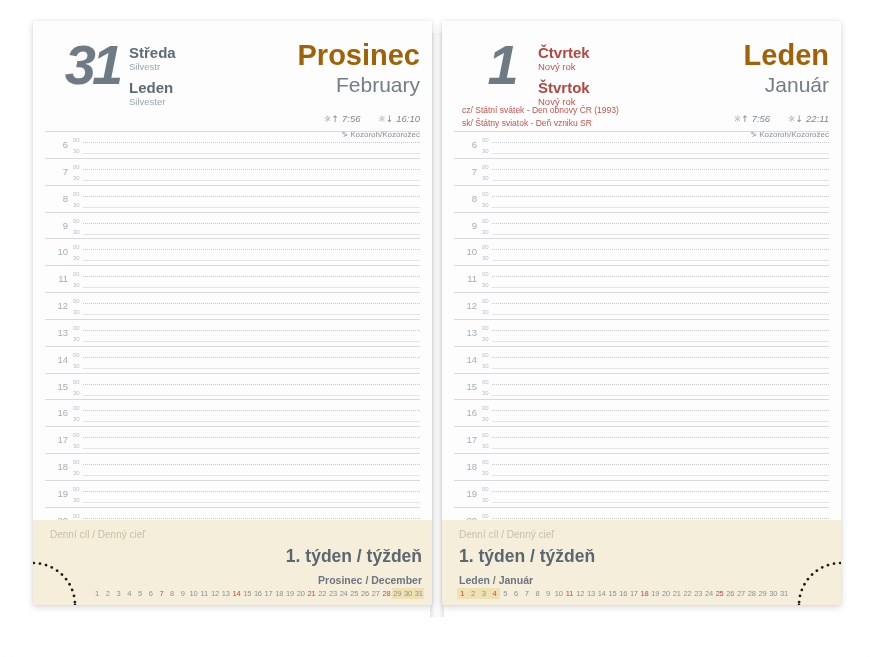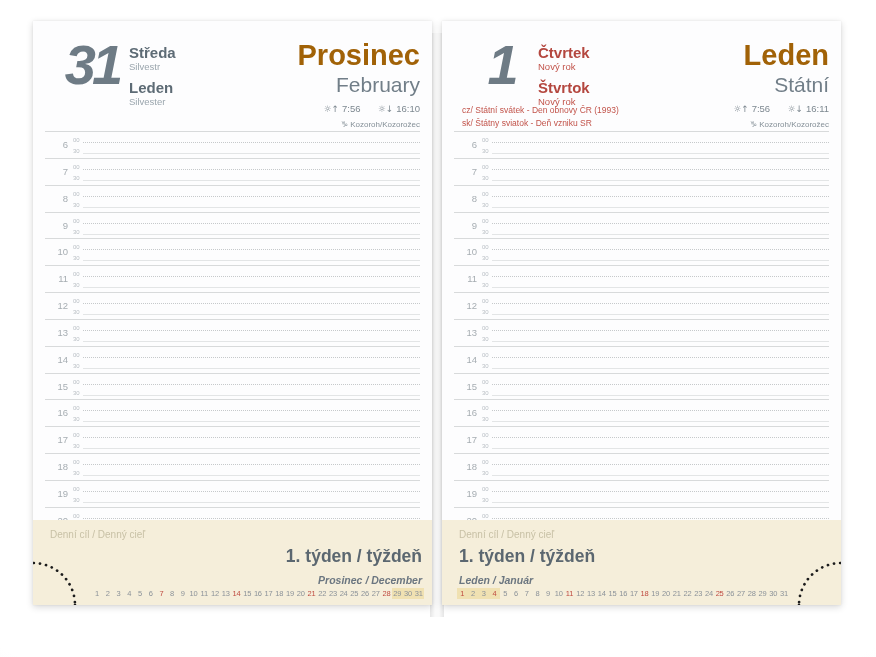--- a/index.html
+++ b/index.html
@@ -34,21 +34,21 @@
   .day-names { position:absolute; left:96px; top:24px; }
   .day-name-block { margin-bottom:7px; }
   .day-name { font-size:15px; line-height:1.05; font-weight:bold; color:#5d6b75; }
   .day-sub  { font-size:9.5px; line-height:1.3; color:#9aa5ad; }
   .day-name-block.holiday .day-name { color:#b4473f; }
   .day-name-block.holiday .day-sub  { color:#c2544b; }
 
   .month-block { position:absolute; right:12px; top:20px; text-align:right; }
   .month-primary   { font-size:29px; line-height:1; font-weight:bold; color:#a16207; }
   .month-secondary { font-size:21px; line-height:1.1; margin-top:3px; color:#717e88; }
-  .sun-line { margin-top:7px; font-size:9.5px; color:#7d8890; }
+  .sun-line { margin-top:17px; font-size:9.5px; color:#7d8890;font-style:italic; }
   .sun-line .ico { font-family:"DejaVu Sans", sans-serif; font-size:9px; }
   .sun-line .sep { display:inline-block; width:12px; }
   .zodiac-line { margin-top:6px; font-size:8px; color:#848f97; }
   .zodiac-line .ico { font-family:"DejaVu Sans", sans-serif; font-size:8px; }
 
   .holiday-notes { position:absolute; left:20px; top:83px; font-size:8.5px; line-height:1.55; color:#c2544b; }
 
   
   .grid { position:absolute; top:110px; left:12px; right:12px; border-top:1px solid #d8dadb; }
   .hour-row { position:relative; height:25.85px; border-bottom:1px solid #d8dadb; }
@@ -64,21 +64,21 @@
   .sub30 { top:16px; }
   .sub30 .ln { border-bottom:1px solid #e3e5e6; }
 
   
   .bottom-strip { position:absolute; left:0; right:0; bottom:0; height:85px; background:#f5eeda; }
   .goal-label { position:absolute; top:9px; left:17px; font-size:10px; color:#c8c1a6; }
   .week-block { position:absolute; top:26px; }
   .page .week-block.align-right { right:10px; text-align:right; }
   .page .week-block.align-left  { left:17px; text-align:left; }
   .week-label { font-size:17.5px; font-weight:bold; color:#5b6770; }
-  .week-month-label { font-size:10.5px; font-weight:bold; color:#6b7680; margin-top:7px;font-style:italic; }
+  .week-month-label { font-size:10.5px; font-weight:bold; color:#6b7680; margin-top:7px; }
   .mini-cal { position:absolute; bottom:6px; display:flex; }
   .page .mini-cal.align-right { right:8px; }
   .page .mini-cal.align-left  { left:15px; }
   .mini-cal .d {
     width:10.72px; text-align:center; font-size:7.5px; line-height:11px;
     color:#8b9299; letter-spacing:-0.2px;
   }
   .mini-cal .d.red { color:#bf4a40; }
   .mini-cal .d.hl  { background:#f0e1b2; }
 
@@ -345,27 +345,27 @@
           <div class="day-sub">Nový rok</div>
         </div>
         <div class="day-name-block holiday">
           <div class="day-name">Štvrtok</div>
           <div class="day-sub">Nový rok</div>
         </div>
       </div>
 
     <div class="month-block">
       <div class="month-primary">Leden</div>
-      <div class="month-secondary">Státní</div>
+      <div class="month-secondary">Január</div>
       <div class="sun-line">
         <span class="ico">☼↑ </span>
         <span>7:56</span>
         <span class="sep"></span>
         <span class="ico">☼↓ </span>
-        <span>16:11</span>
+        <span>22:11</span>
       </div>
       <div class="zodiac-line">
         <span class="ico">♑</span>
         <span> Kozoroh/Kozorožec</span>
       </div>
     </div>
 
     <div class="holiday-notes">
         <div class="note">cz/ Státní svátek - Den obnovy ČR (1993)</div>
         <div class="note">sk/ Štátny sviatok - Deň vzniku SR</div>

